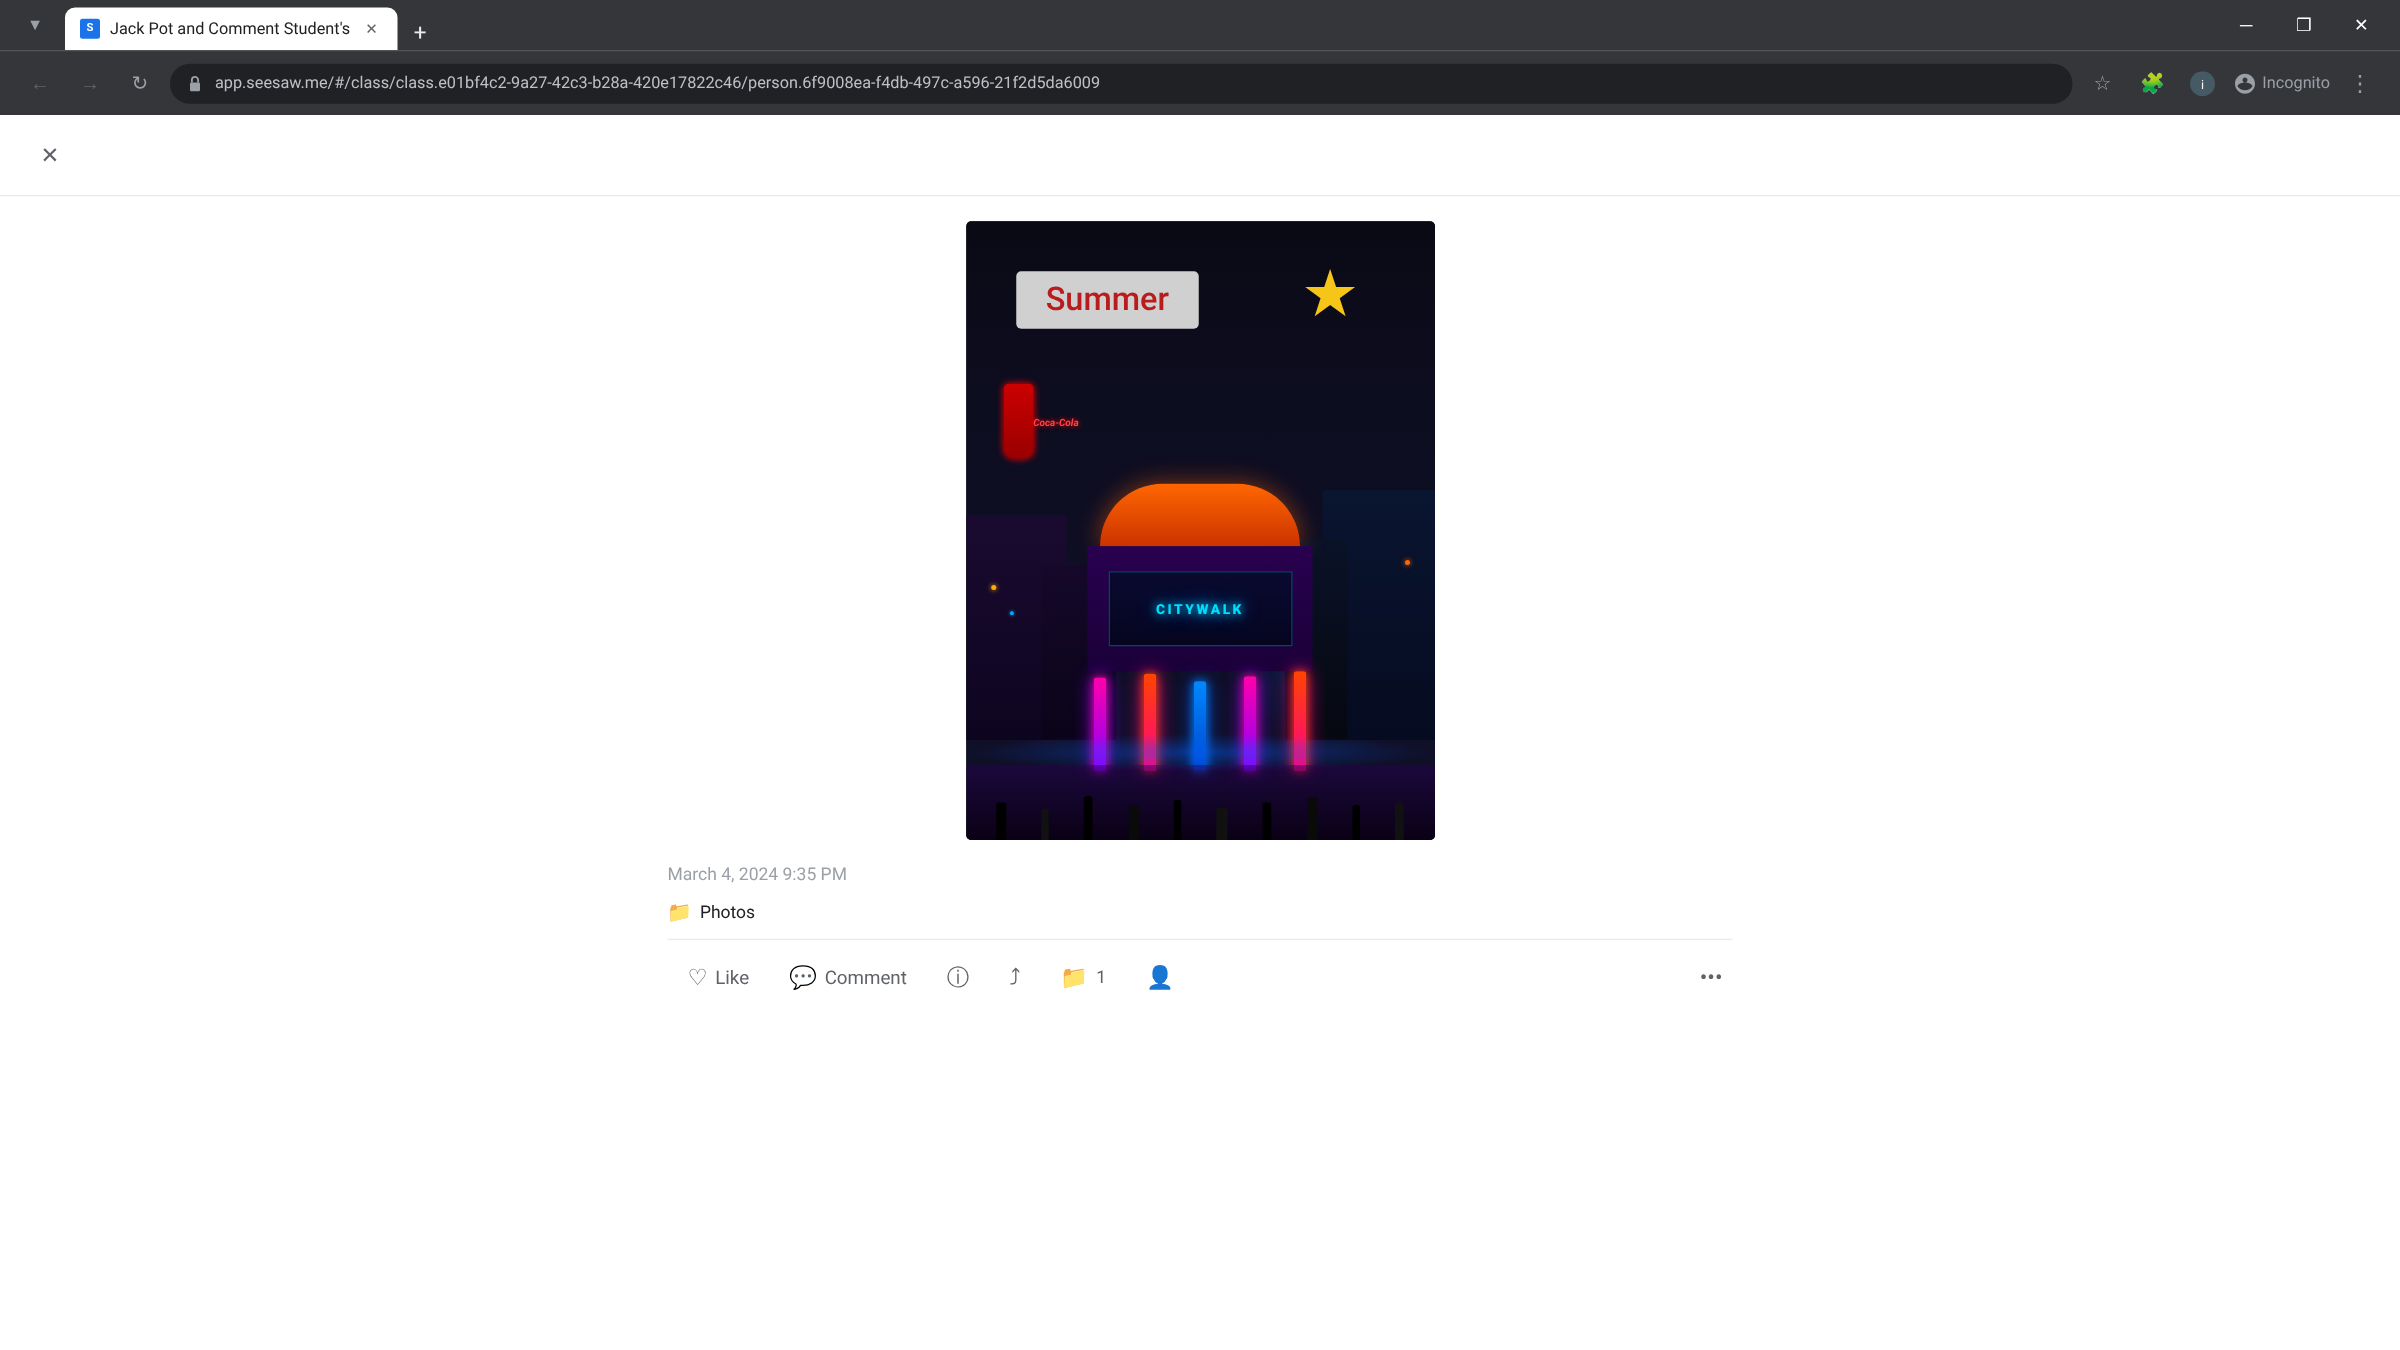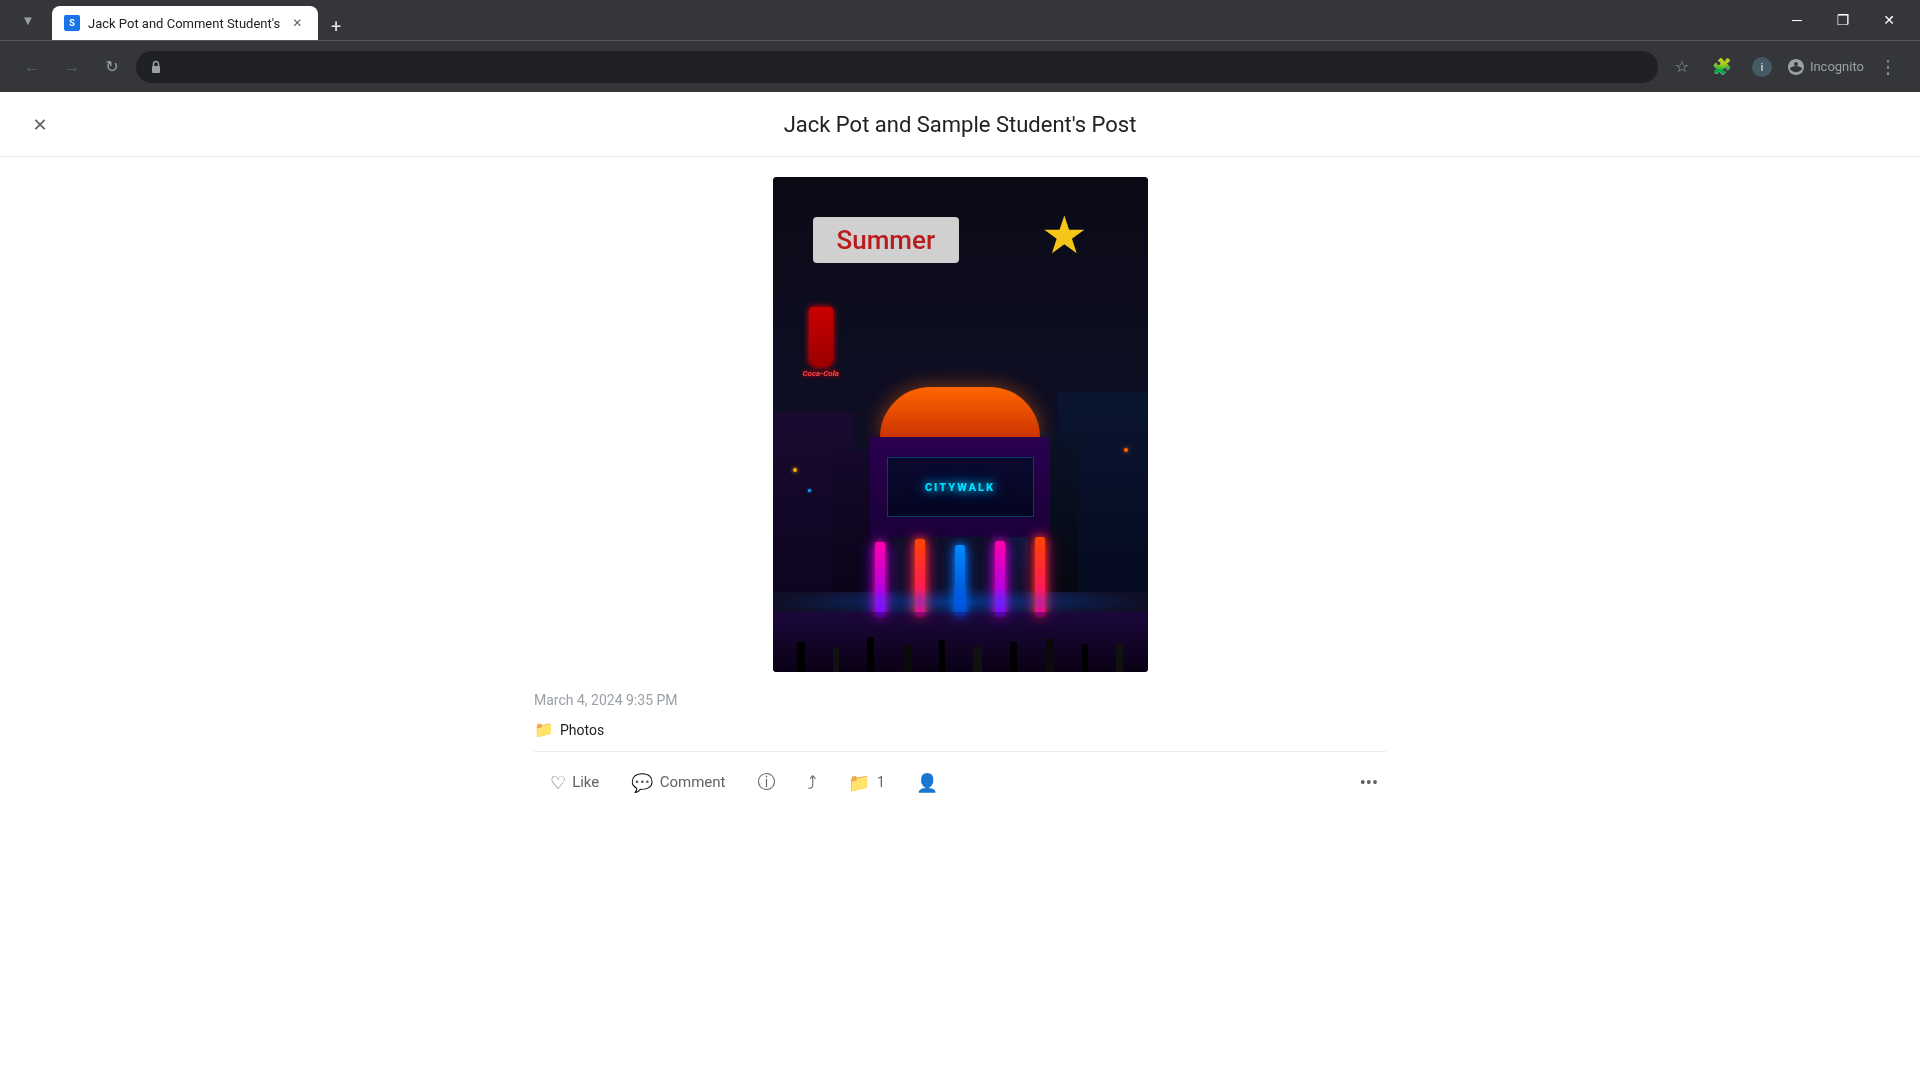--- a/index.html
+++ b/index.html
@@ -88,20 +88,21 @@
 
   <div class="browser-toolbar">
     <div class="nav-btn disabled">←</div>
     <div class="nav-btn disabled">→</div>
     <div class="nav-btn">↻</div>
     <div class="address-bar">
       <svg width="16" height="16" viewBox="0 0 16 16" fill="none">
         <rect x="4" y="7" width="8" height="7" rx="1" fill="#9aa0a6"></rect>
         <path d="M5.5 7V5a2.5 2.5 0 0 1 5 0v2" stroke="#9aa0a6" stroke-width="1.5" fill="none"></path>
       </svg>
+      <span class="address-text">app.seesaw.me/#/class/class.e01bf4c2-9a27-42c3-b28a-420e17822c46/person.6f9008ea-f4db-497c-a596-21f2d5da6009</span>
     </div>
     <div class="toolbar-right">
       <div class="toolbar-icon">☆</div>
       <div class="toolbar-icon">🧩</div>
       <div class="toolbar-icon" style="font-size:14px;">
         <svg width="20" height="20" viewBox="0 0 20 20">
           <rect width="20" height="20" rx="10" fill="#455a64"></rect>
           <text x="10" y="14" text-anchor="middle" font-size="10" fill="white">i</text>
         </svg>
       </div>
@@ -113,21 +114,20 @@
       </div>
       <div class="toolbar-icon" style="font-size:18px;">⋮</div>
     </div>
   </div>
 </div>
 
 <div class="page-content">
 
   <div class="page-header">
     <div class="close-btn">✕</div>
-    <h1 class="page-title">Jack Pot and Sample Student's Post</h1>
   </div>
 
   <div class="post-container">
 
     <div class="post-image-wrap">
       <div class="post-image-box">
 
         <div class="city-scene">
 
           <div class="ambient-left"></div>
@@ -159,21 +159,21 @@
 
             <div style="width:200px;height:80px;display:flex;justify-content:space-around;align-items:flex-end;">
               <div style="width:10px;height:75px;background:linear-gradient(180deg,#ff00aa,#8800ff);box-shadow:0 0 8px #ff00aa,0 0 16px #8800ff;border-radius:2px;"></div>
               <div style="width:10px;height:78px;background:linear-gradient(180deg,#ff4400,#ff0088);box-shadow:0 0 8px #ff4400,0 0 16px #ff0088;border-radius:2px;"></div>
               <div style="width:10px;height:72px;background:linear-gradient(180deg,#0088ff,#0044cc);box-shadow:0 0 8px #0088ff,0 0 16px #0044cc;border-radius:2px;"></div>
               <div style="width:10px;height:76px;background:linear-gradient(180deg,#ff00aa,#8800ff);box-shadow:0 0 8px #ff00aa,0 0 16px #8800ff;border-radius:2px;"></div>
               <div style="width:10px;height:80px;background:linear-gradient(180deg,#ff4400,#ff0088);box-shadow:0 0 8px #ff4400,0 0 16px #ff0088;border-radius:2px;"></div>
             </div>
           </div>
 
-          <div style="position:absolute;left:30px;top:130px;display:flex;flex-direction:column;align-items:center;">
+          <div style="position:absolute;left:30px;top:130px;display:flex;flex-direction:row;align-items:center;">
 
             <div style="width:24px;height:60px;background:linear-gradient(180deg,#cc0000,#990000);border-radius:4px 4px 8px 8px;box-shadow:0 0 6px #ff0000;"></div>
             <div style="font-size:8px;color:#ff4444;font-style:italic;font-weight:700;text-shadow:0 0 4px #ff0000;margin-top:2px;">Coca-Cola</div>
           </div>
 
           <div style="position:absolute;bottom:0;width:100%;height:60px;background:linear-gradient(180deg,rgba(40,0,80,0.5),rgba(10,0,20,0.95));">
 
             <div style="display:flex;justify-content:space-around;align-items:flex-end;height:100%;padding:0 10px;">
               <div style="width:8px;height:30px;background:#000;border-radius:2px 2px 0 0;"></div>
               <div style="width:6px;height:25px;background:#111;border-radius:2px 2px 0 0;"></div>

